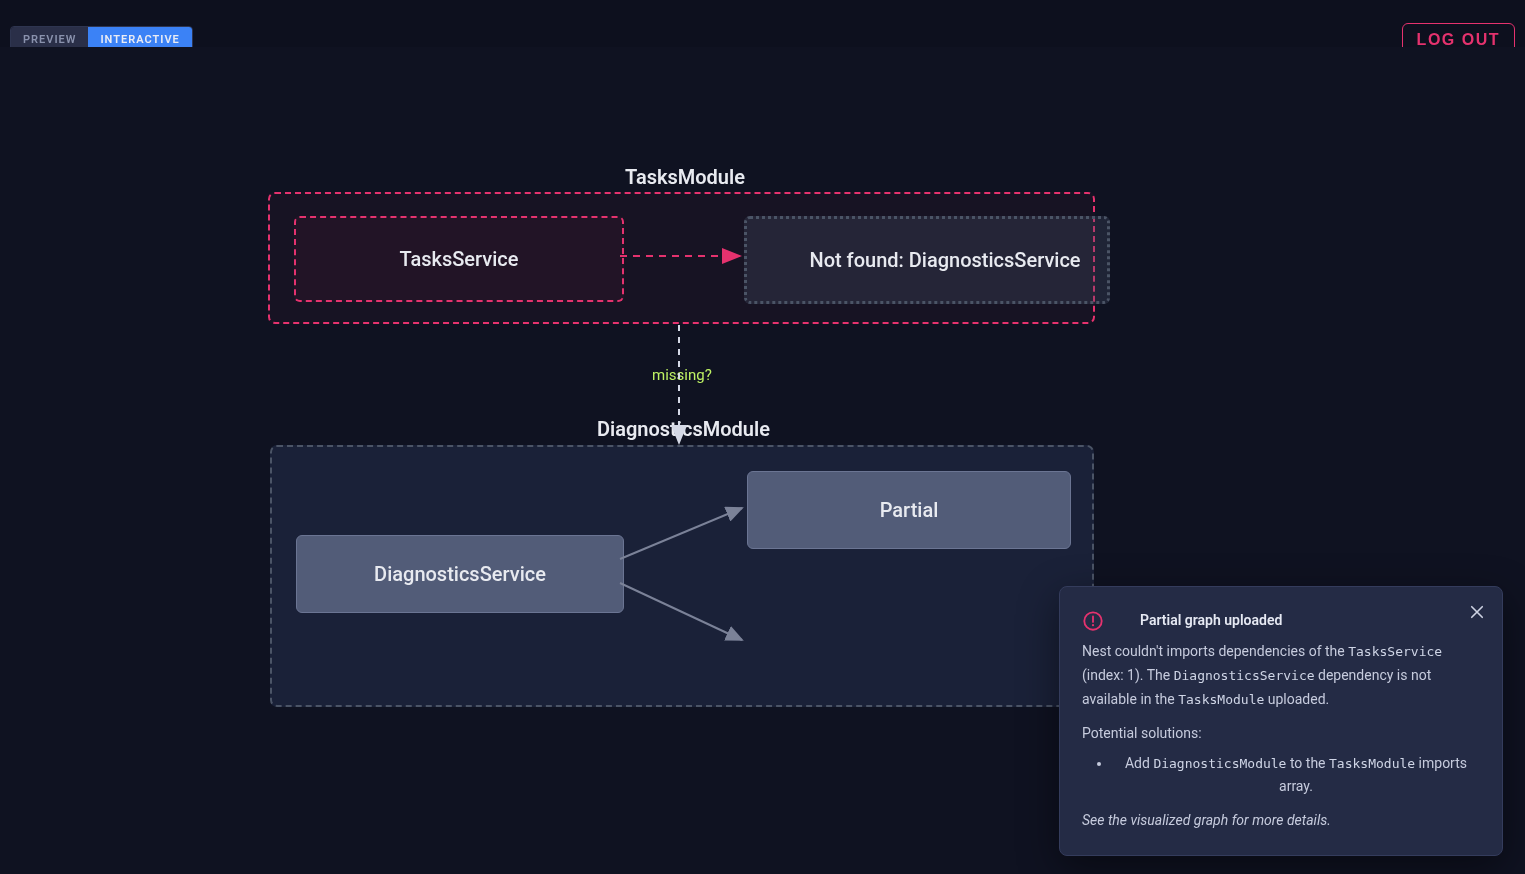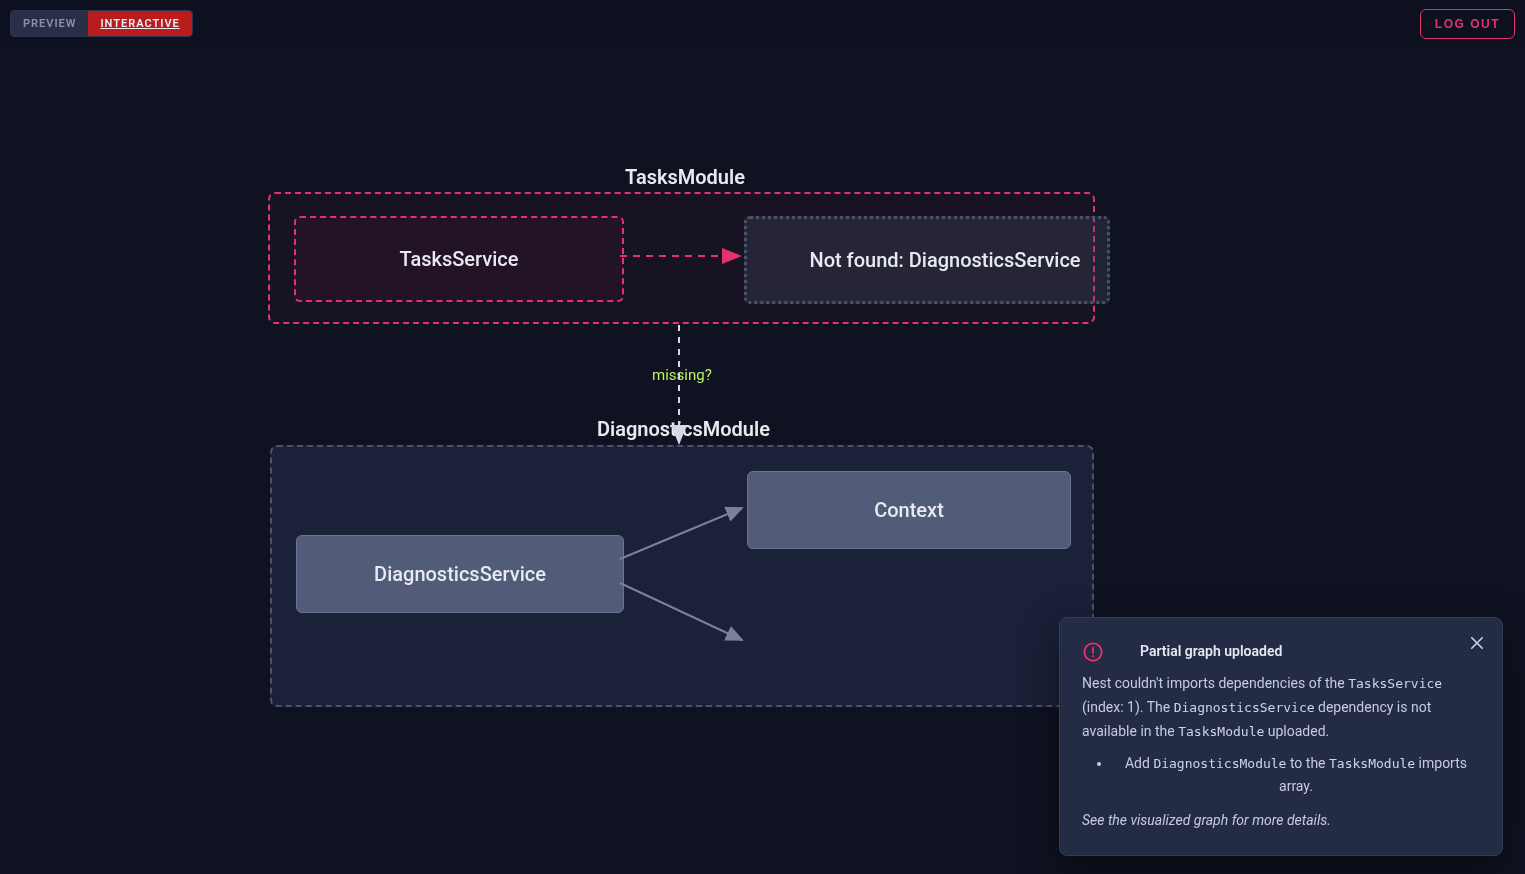--- a/index.html
+++ b/index.html
@@ -21,47 +21,47 @@
     color:var(--text);
     overflow:hidden;
   }
 
   
   .topbar{
     height:47px;
     display:flex;
     align-items:center;
     justify-content:space-between;
-    padding:0 10px;
+    padding:16px 10px;
     background:rgba(12,14,29,.55);
     border-bottom:1px solid rgba(60,68,98,.15);
   }
   .tabs{
     display:flex;
     border:1px solid #2e3550;
     border-radius:4px;
     overflow:hidden;
   }
   .tab{
     padding:6px 12px;
     font-size:11px;
     letter-spacing:1px;
     font-weight:600;
     text-align:center;
     cursor:pointer;
   }
   .tab.inactive{background:#2a2f48;color:#8a92ad;}
-  .tab.active{background:#b91c1c;color:#eaecf4;text-decoration:underline;}
+  .tab.active{background:#3b82f6;color:#eaecf4;}
   .logout{
     border:1px solid var(--pink);
     color:var(--pink);
     background:transparent;
     border-radius:6px;
     padding:7px 14px;
-    font-size:12px;
+    font-size:16px;
     letter-spacing:1.5px;
     font-weight:700;
     cursor:pointer;
   }
 
   
   .canvas{
     position:absolute;
     left:0;right:0;top:47px;bottom:0;
     background:var(--bg);
@@ -175,21 +175,21 @@
   <div class="module tasks">
     <div class="box errsvc">TasksService</div>
     <div class="box notfound">Not found: DiagnosticsService</div>
   </div>
 
   <div class="missing">missing?</div>
 
   <div class="label" style="left:597px;top:370px;">DiagnosticsModule</div>
   <div class="module diag">
     <div class="box node dsvc">DiagnosticsService</div>
-    <div class="box node ctx">Context</div>
+    <div class="box node ctx">Partial</div>
   </div>
 
   <svg class="arrows">
     <defs>
       <marker id="ap" markerWidth="10" markerHeight="8" refX="9" refY="4" orient="auto">
         <path d="M0,0 L10,4 L0,8 Z" fill="#e5326e"></path>
       </marker>
       <marker id="aw" markerWidth="10" markerHeight="8" refX="9" refY="4" orient="auto">
         <path d="M0,0 L10,4 L0,8 Z" fill="#d5d9e6"></path>
       </marker>
@@ -217,20 +217,21 @@
           <circle cx="12" cy="16.5" r="1.2" fill="#e5326e"></circle>
         </svg>
       </span>
       <span class="title">Partial graph uploaded</span>
     </div>
 
     <p style="margin:8px 0 8px 0;">
       <span>Nest couldn't imports dependencies of the </span><code>TasksService</code><span> (index: 1). The </span><code>DiagnosticsService</code><span> dependency is not available in the </span><code>TasksModule</code><span> uploaded.</span>
     </p>
 
+    <p style="margin:10px 0 2px 0;">Potential solutions:</p>
     <ul>
       <li>
         <span>Add </span><code>DiagnosticsModule</code><span> to the </span><code>TasksModule</code><span> imports array.</span>
       </li>
     </ul>
 
     <p style="margin:10px 0 0 0;font-style:italic;">See the visualized graph for more details.</p>
   </div>
 
 </div>

